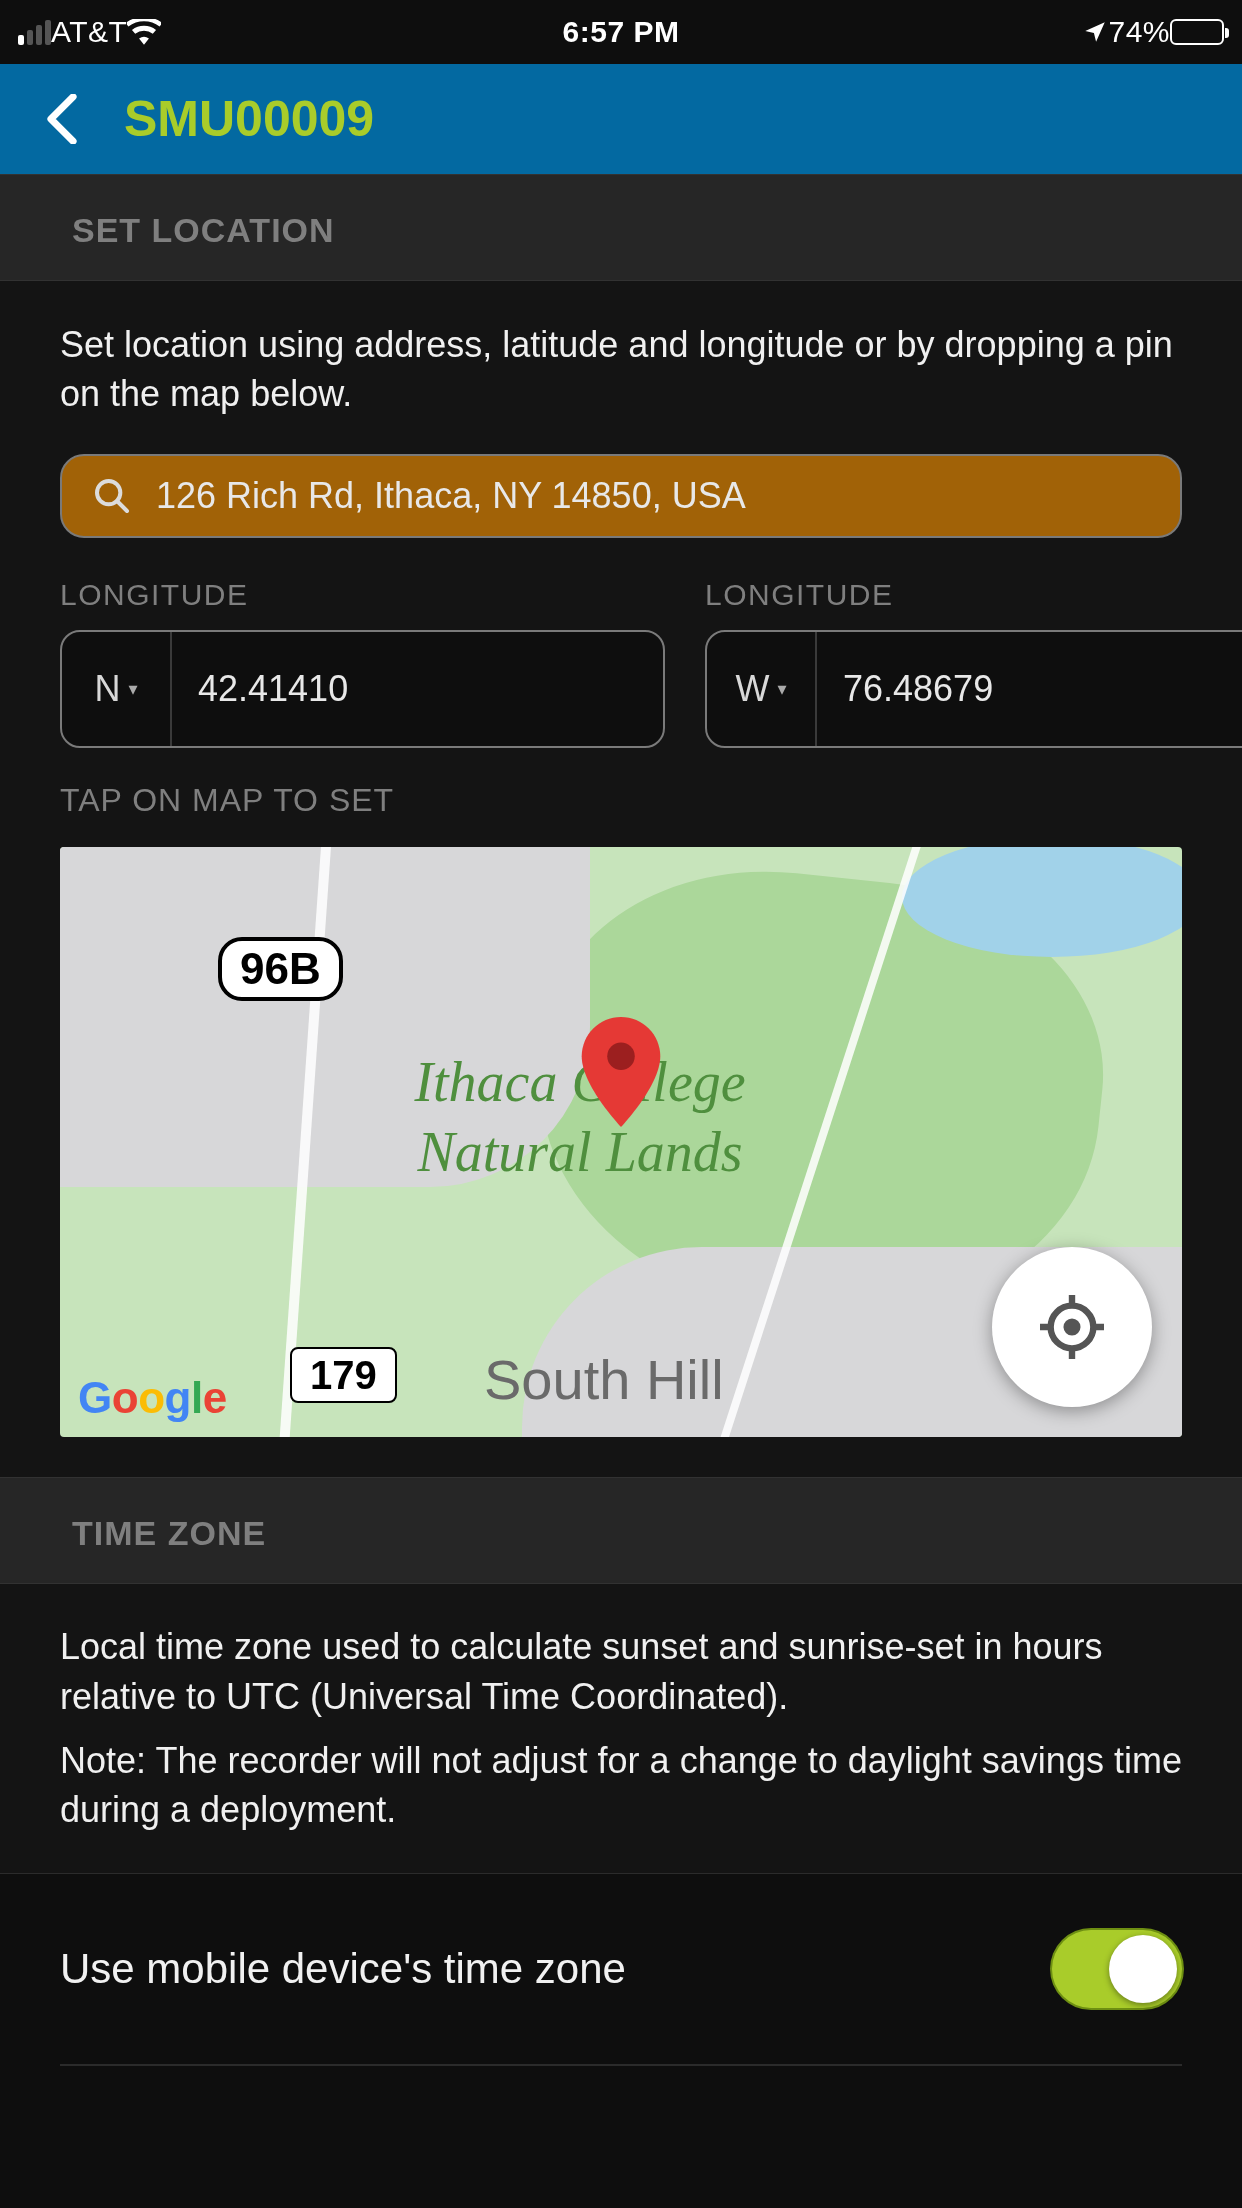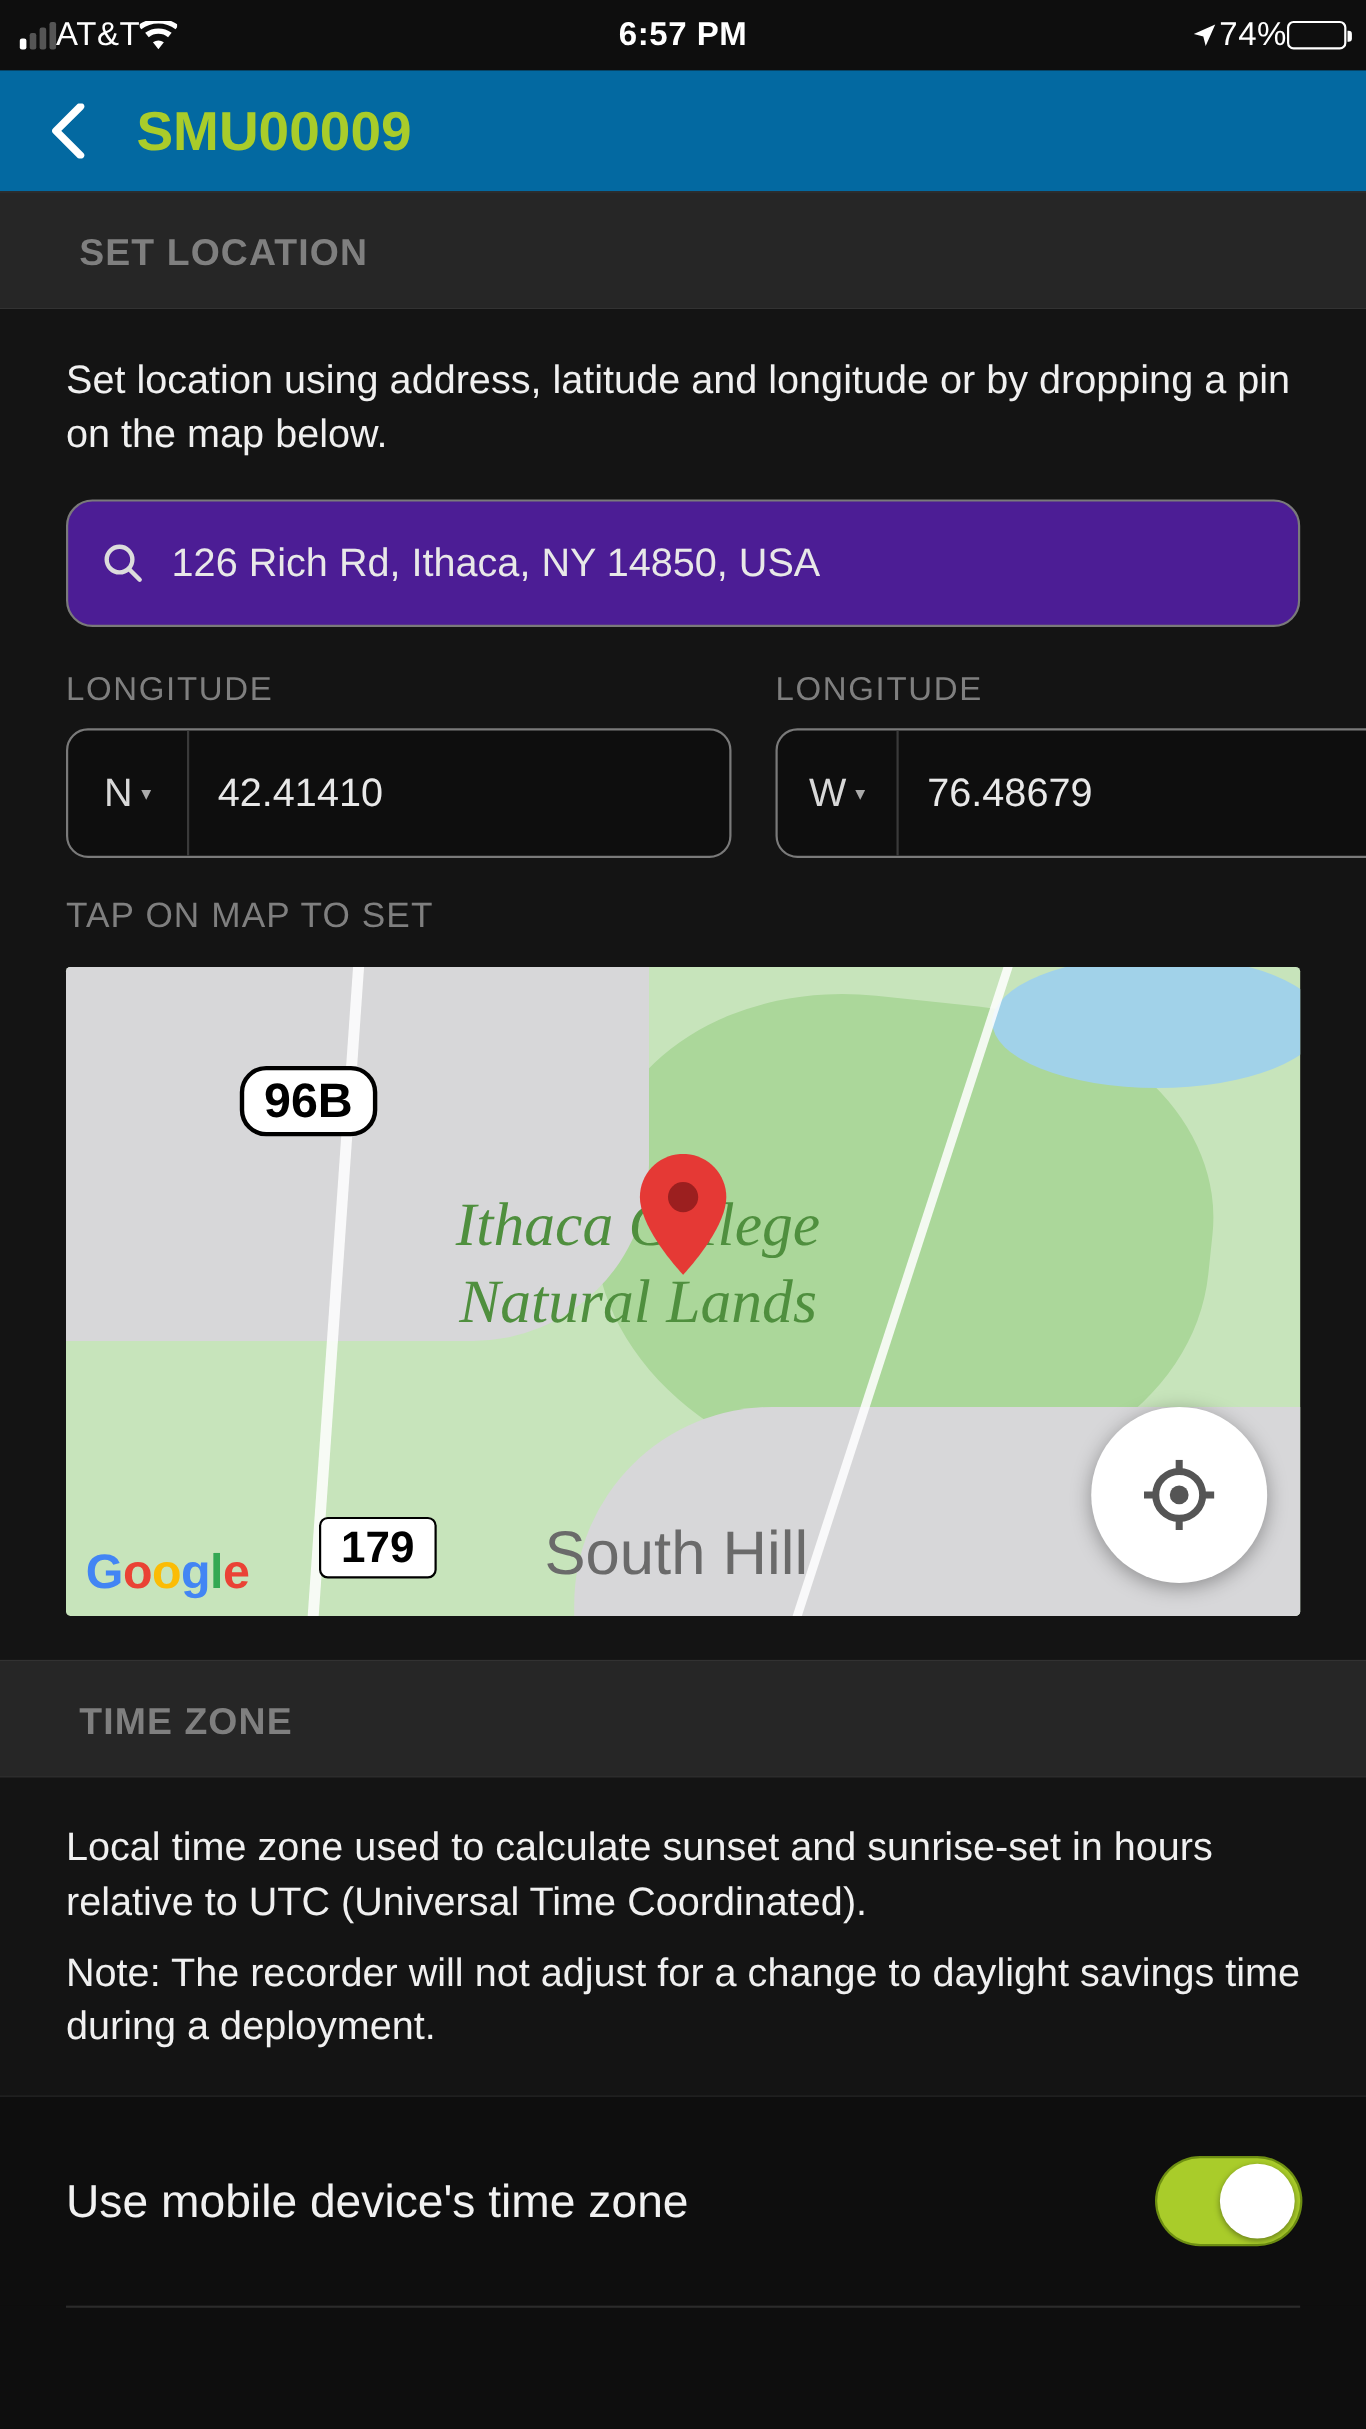--- a/index.html
+++ b/index.html
@@ -63,24 +63,24 @@
     padding:40px 60px;
   }
   .desc{
     font-size:36px; line-height:1.35; color:#f0f0f0; font-weight:400;
   }
   
   .search-wrap{
     margin-top:36px;
     border:2px solid #7a7a7a;
     border-radius:24px;
-    height:116px;
+    height:84px;
     display:flex; align-items:center;
     padding:4px 30px; gap:24px;
-    background:#4c1d95;
+    background:#a16207;
   }
   .search-icon{width:40px;height:40px;flex:none;}
   .search-input{
     flex:1;background:transparent;border:none;outline:none;
     color:#e8e8e8;font-size:36px;font-weight:400;
   }
   
   .coord-row{display:flex;gap:40px;margin-top:40px;align-items:flex-end;}
   .coord-col{flex:1;}
   .coord-label{font-size:30px;color:#7f7f7f;font-weight:500;letter-spacing:1.5px;}
@@ -118,21 +118,21 @@
     position:absolute;background:#fff;color:#000;border:4px solid #000;border-radius:24px;
     font-size:44px;font-weight:600;padding:6px 18px;line-height:1;
   }
   .shield.s1{left:158px;top:90px;}
   .shield.s2{left:230px;top:500px;border-radius:8px;border-width:2px;font-size:40px;}
   .map .label-big{
     position:absolute;font-family:Georgia,serif;font-style:italic;
     color:#4f8f3e;font-size:56px;font-weight:500;text-align:center;line-height:1.25;
   }
   .map .label-big.lands{left:270px;top:200px;width:500px;}
-  .map .label-big.south{left:435px;top:498px;font-style:normal;font-family:Arial,sans-serif;color:#6a6a6a;font-size:56px;font-weight:500;}
+  .map .label-big.south{left:424px;top:498px;font-style:normal;font-family:Arial,sans-serif;color:#6a6a6a;font-size:56px;font-weight:500;}
   .map .google{position:absolute;left:18px;bottom:14px;font-size:44px;font-weight:600;letter-spacing:-.5px;}
   .map .google span:nth-child(1){color:#4285F4;}
   .map .google span:nth-child(2){color:#EA4335;}
   .map .google span:nth-child(3){color:#FBBC05;}
   .map .google span:nth-child(4){color:#4285F4;}
   .map .google span:nth-child(5){color:#34A853;}
   .map .google span:nth-child(6){color:#EA4335;}
   .map .pin{position:absolute;left:50%;top:170px;transform:translateX(-50%);}
   .map .mylocbtn{
     position:absolute;right:30px;bottom:30px;width:160px;height:160px;border-radius:80px;

